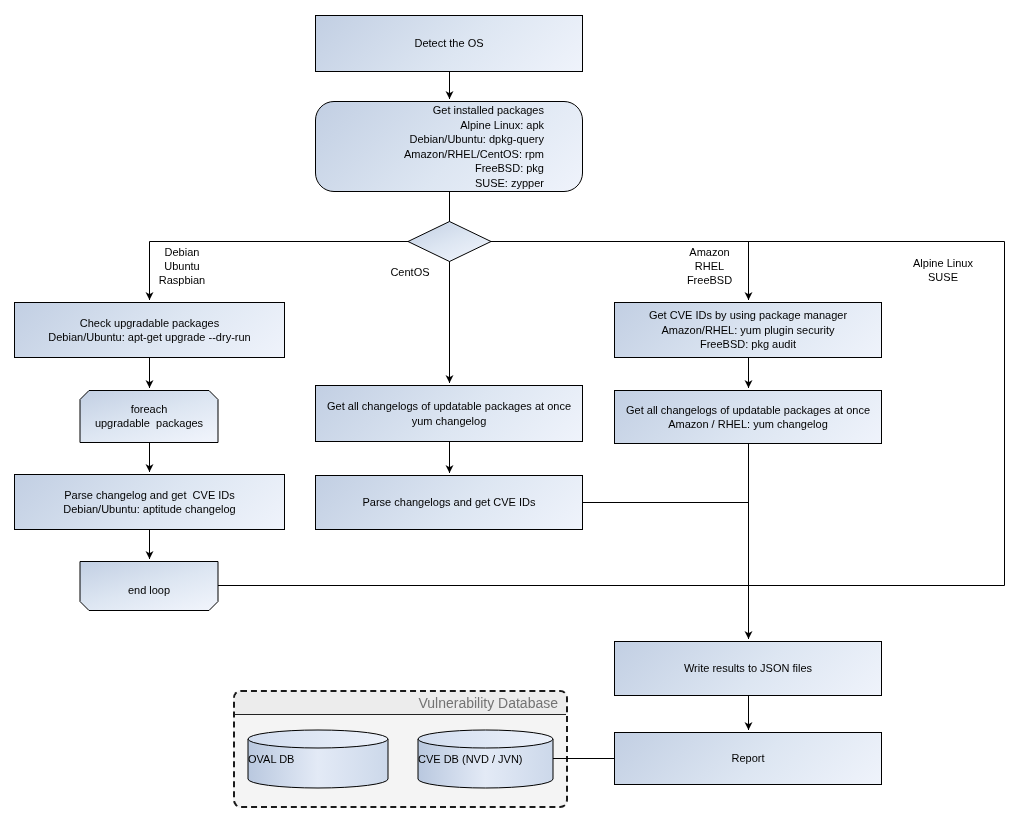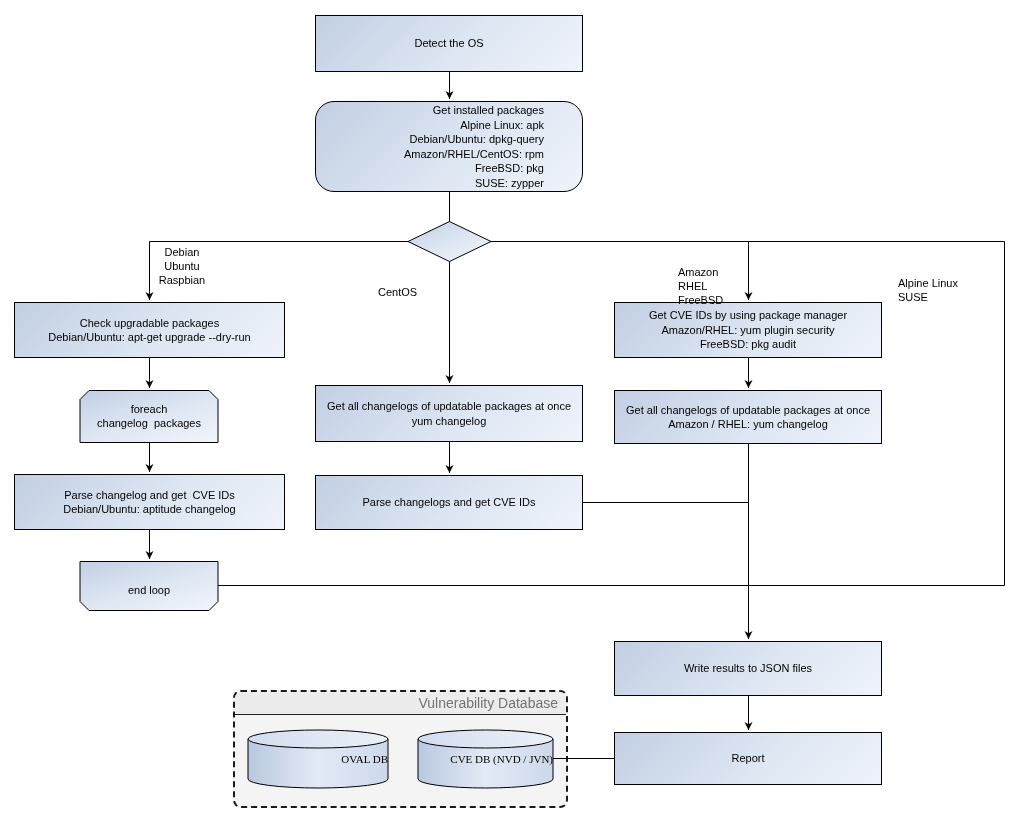--- a/index.html
+++ b/index.html
@@ -15,33 +15,33 @@
     display:flex; align-items:center; justify-content:center;
     text-align:center; font-size:11px; line-height:14.5px; white-space:pre;
   }
   .node.align-right { justify-content:flex-end; text-align:right; padding-right:38px;border-radius:19px; }
   .shape-label {
     position:absolute; display:flex; align-items:center; justify-content:center;
     text-align:center; font-size:11px; line-height:14.5px; white-space:pre;
   }
   .edge-label { position:absolute; font-size:11px; line-height:14px; white-space:pre; }
   .edge-label.center { text-align:center; }
-  .edge-label.right  { text-align:left;margin-top:20px; }
+  .edge-label.right  { text-align:center; }
   .db-panel {
     position:absolute; left:233px; top:690px; width:335px; height:118px;
     box-sizing:border-box; border:2px dashed #1a1a1a; border-radius:8px;
     background:#f4f4f4;
   }
   .db-header {
     height:22px; background:#ececec; border-bottom:1px solid #222;
     border-radius:6px 6px 0 0;
     display:flex; align-items:center; justify-content:flex-end;
     padding-right:8px; font-size:14px; color:#737373;
   }
-  .cyl-label { position:absolute; font-size:11px; text-align:right;font-family:Liberation Serif, serif; }
+  .cyl-label { position:absolute; font-size:11px; text-align:left; }
 </style>
 </head>
 <body>
 
 <div class="canvas">
 
   <div class="db-panel">
     <div class="db-header">
       <span>Vulnerability Database</span>
     </div>
@@ -131,21 +131,21 @@
     <path d="M248,739 L248,779 A70,9 0 0 0 388,779 L388,739 Z" fill="url(#gCylBody)" stroke="none"></path>
     <path d="M248,739 L248,779 A70,9 0 0 0 388,779 L388,739" fill="none" stroke="#000" stroke-width="1"></path>
     <ellipse cx="318" cy="739" rx="70" ry="9" fill="url(#gCylTop)" stroke="#000" stroke-width="1"></ellipse>
 
     <path d="M418,739 L418,779 A67.5,9 0 0 0 553,779 L553,739 Z" fill="url(#gCylBody)" stroke="none"></path>
     <path d="M418,739 L418,779 A67.5,9 0 0 0 553,779 L553,739" fill="none" stroke="#000" stroke-width="1"></path>
     <ellipse cx="485.5" cy="739" rx="67.5" ry="9" fill="url(#gCylTop)" stroke="#000" stroke-width="1"></ellipse>
   </svg>
 
   <div class="shape-label" style="left:80px;top:390px;width:138px;height:52px">foreach
-changelog  packages</div>
+upgradable  packages</div>
 
   <div class="shape-label" style="left:80px;top:561px;width:138px;height:58px">end loop</div>
 
   <div class="cyl-label" style="left:248px;top:753px;width:140px">OVAL DB</div>
 
   <div class="cyl-label" style="left:418px;top:753px;width:135px">CVE DB (NVD / JVN)</div>
 
   <div class="edge-label center" style="left:152px;top:245px;width:60px">Debian
 Ubuntu
 Raspbian</div>

